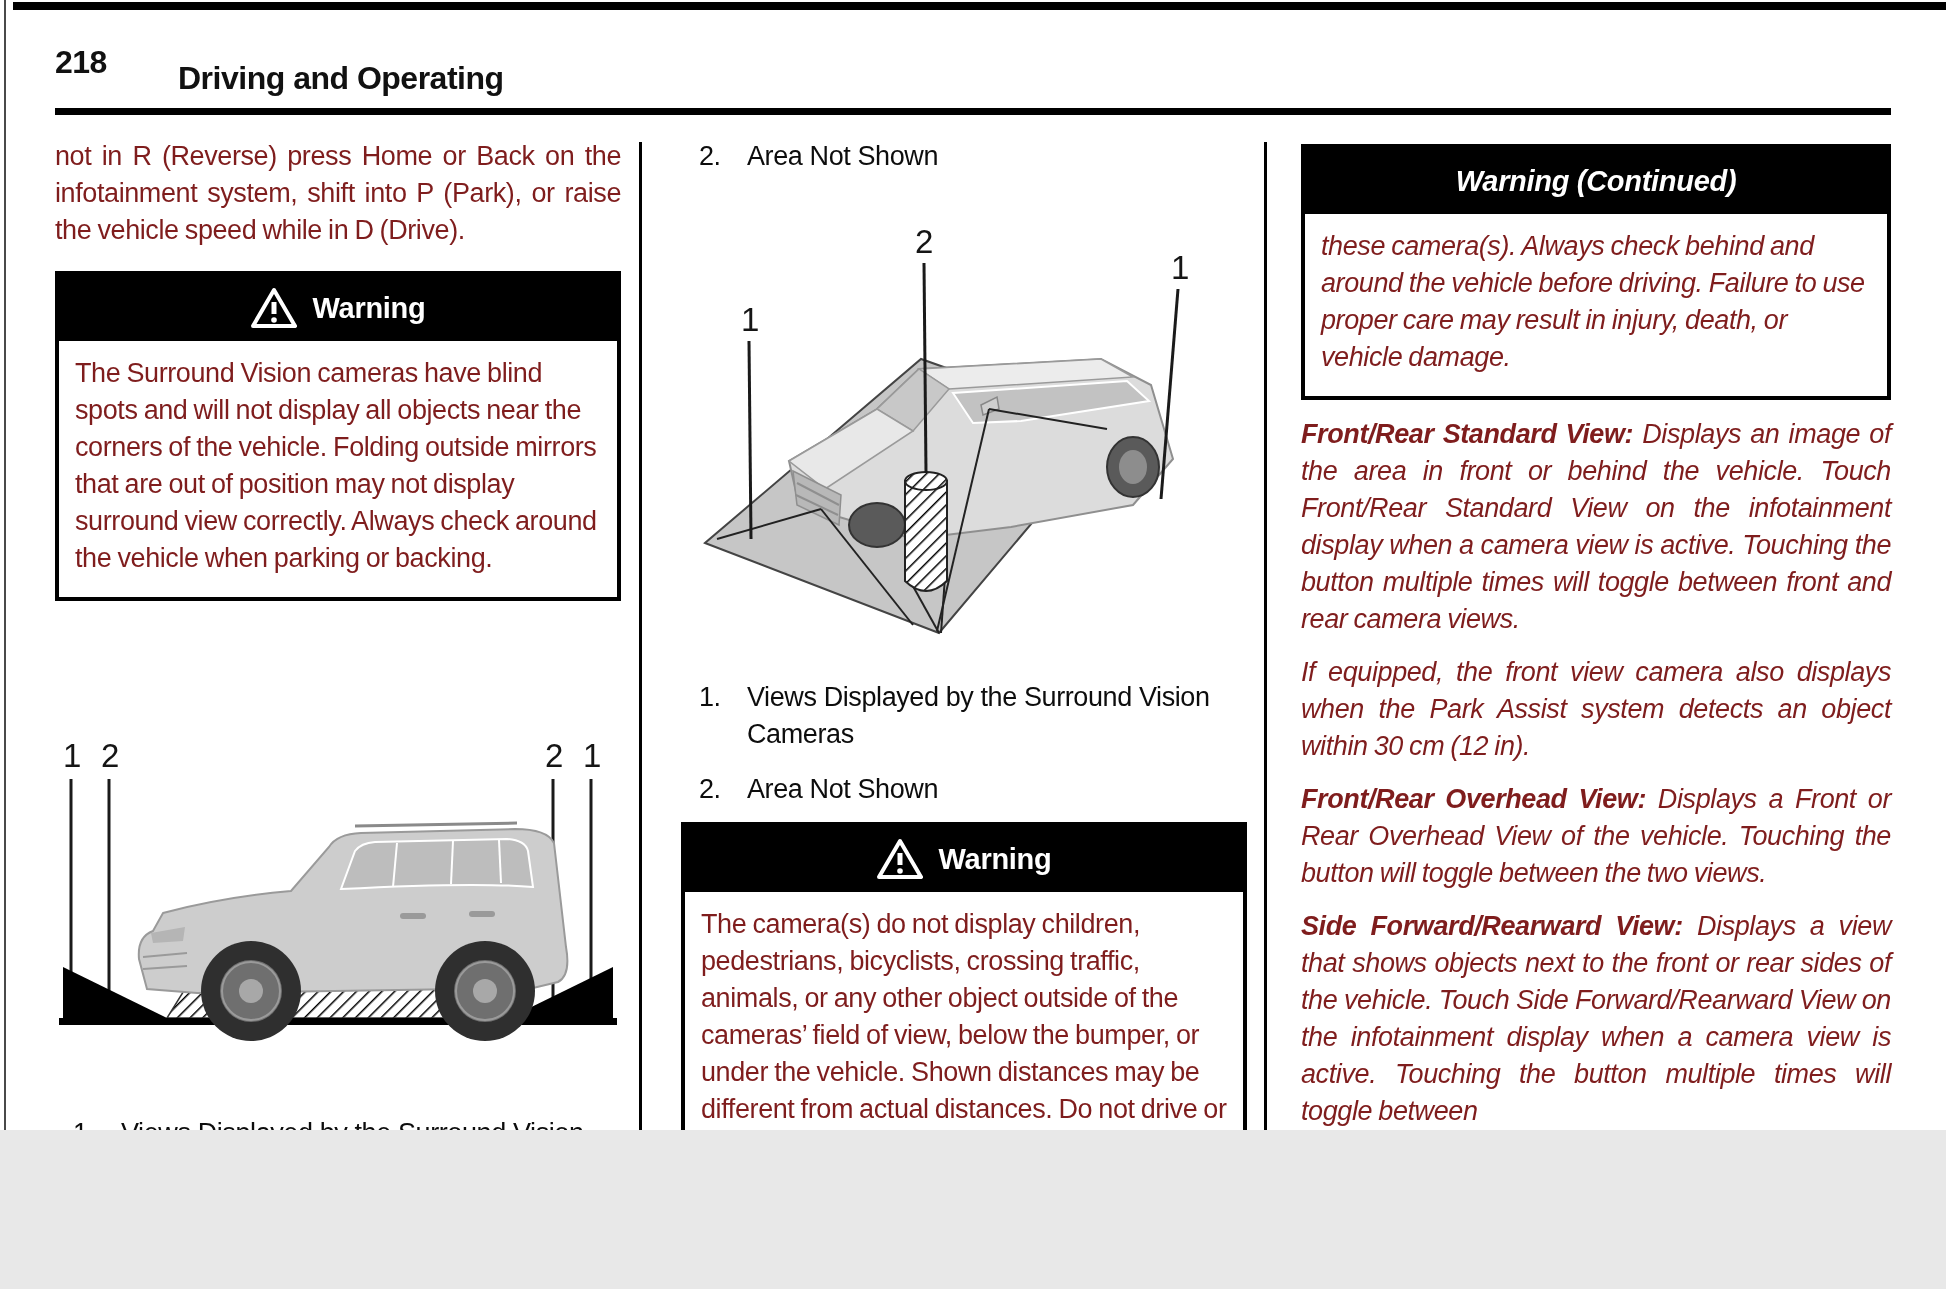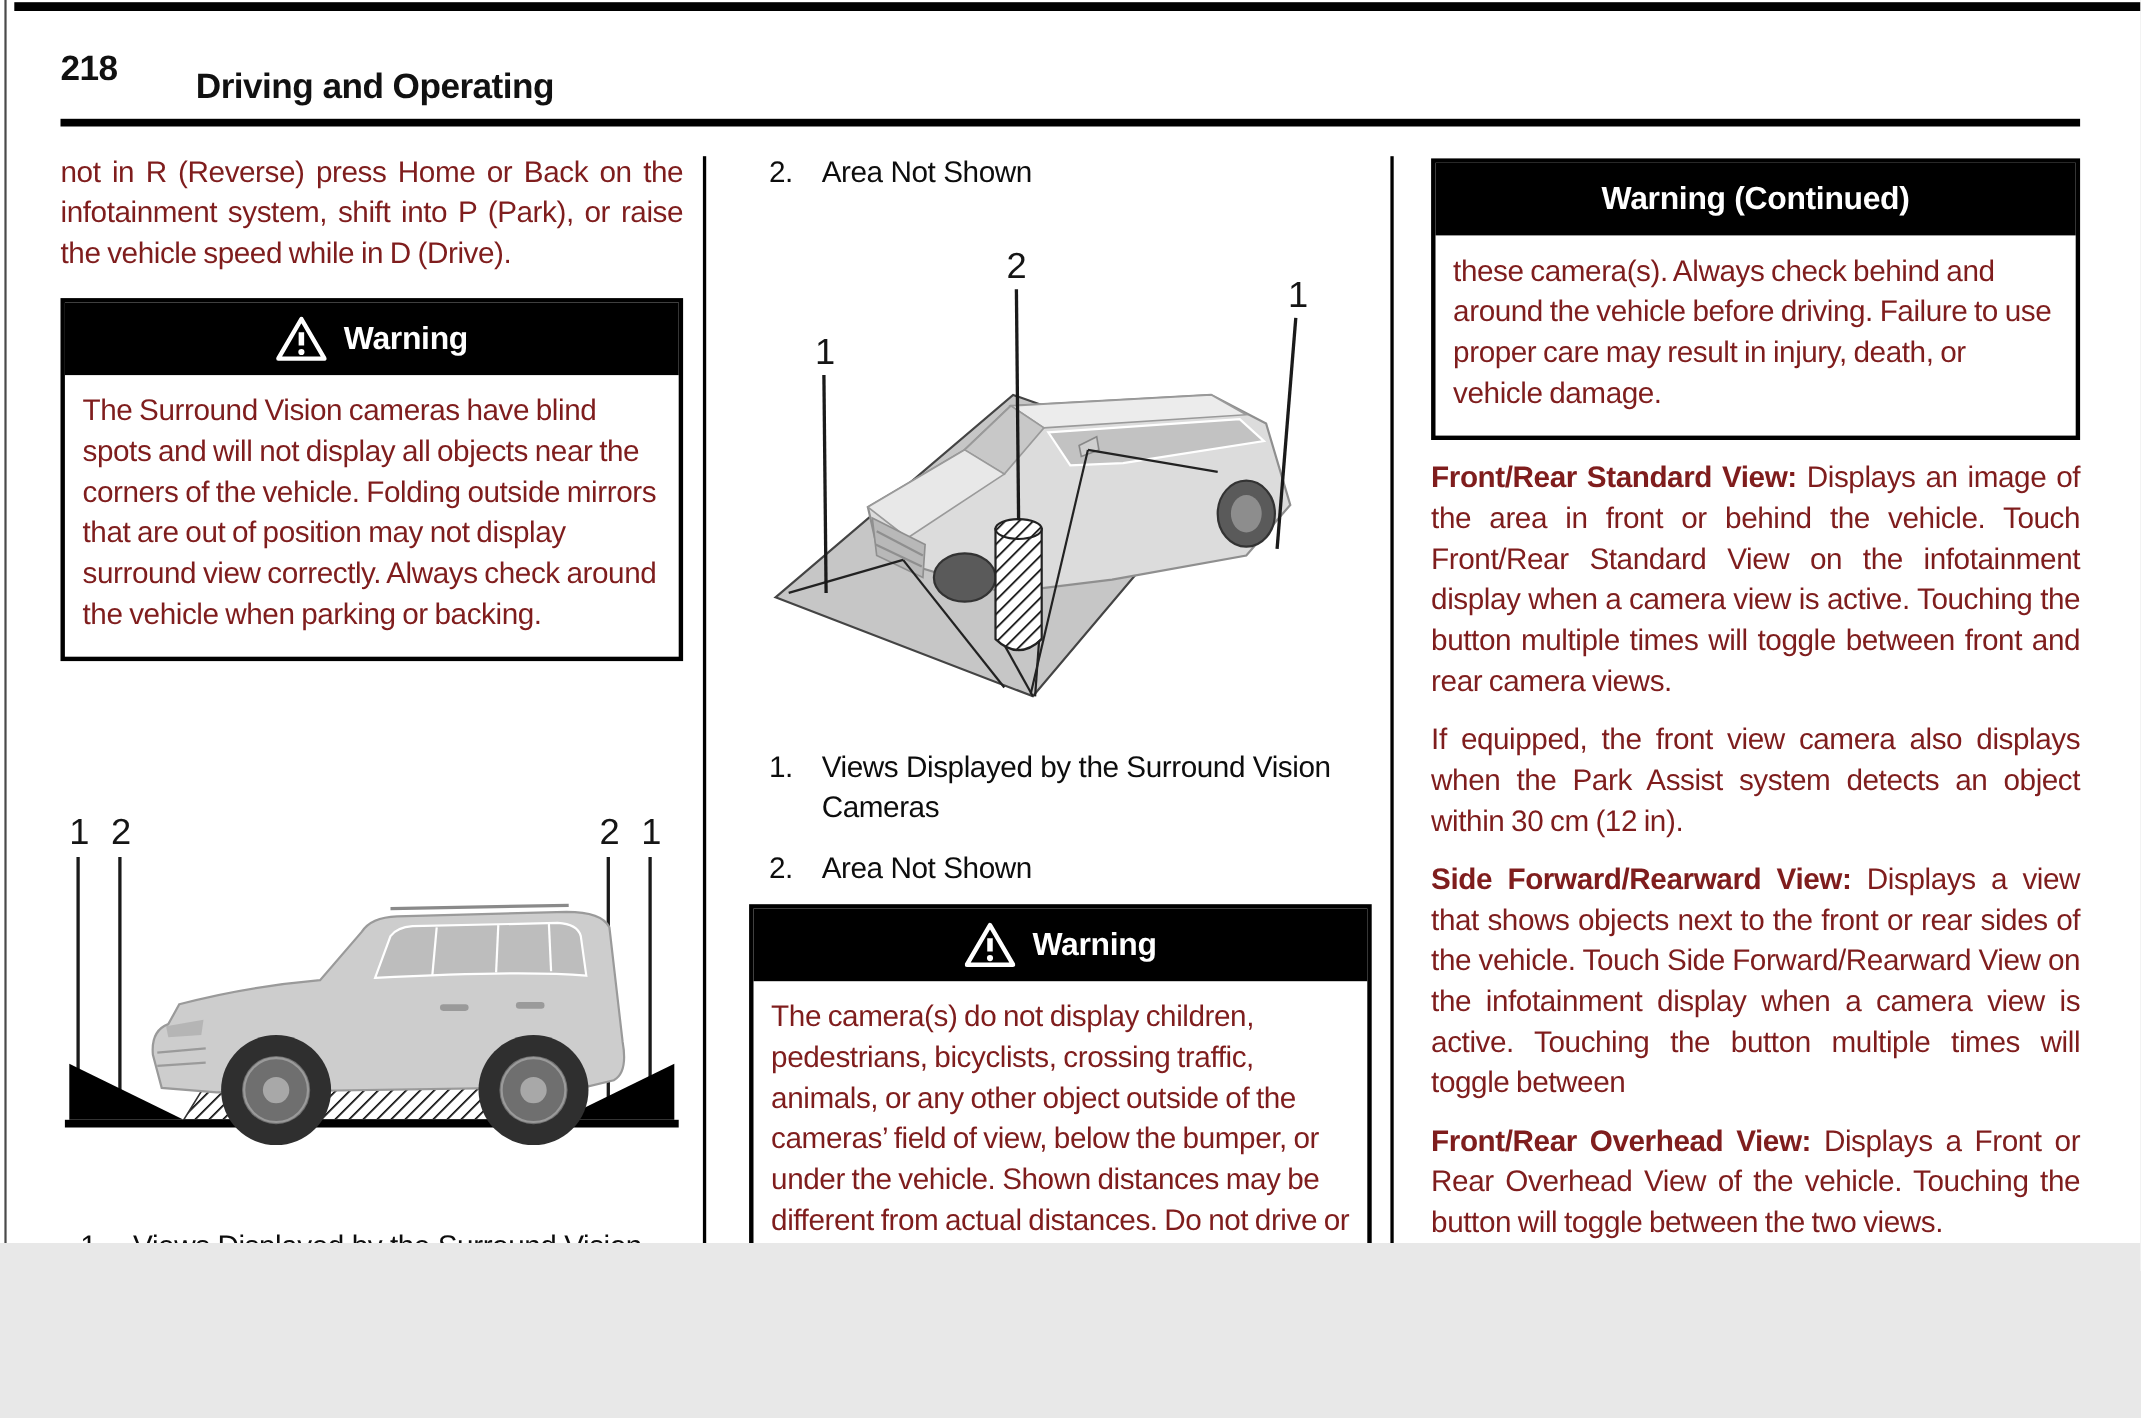--- a/index.html
+++ b/index.html
@@ -15,21 +15,21 @@
   .hdr .chapter{position:absolute;left:123px;top:16px;font-size:32px;font-weight:bold;letter-spacing:-0.5px;}
   .rule{position:absolute;left:55px;top:108px;width:1836px;height:7px;background:#000;}
 
   .divider{position:absolute;top:142px;width:3px;height:1102px;background:#000;}
   .d1{left:639px;}
   .d2{left:1264px;}
 
   .col{position:absolute;top:138px;}
   .col1{left:55px;width:566px;}
   .col2{left:681px;width:566px;}
-  .col3{left:1301px;width:590px;}
+  .col3{left:1301px;width:590px;font-style:italic;}
 
   .body-text{
     font-size:27px;line-height:37px;letter-spacing:-0.4px;word-spacing:-1px;
     margin:0;text-align:justify;color:#7f1d1d;
   }
   .para{margin-top:16px;}
   .lead{font-weight:bold;}
 
   .warnbox{border:4px solid #000;background:#fff;}
   .warnhead{
@@ -231,19 +231,19 @@
     </div>
 
 
     <p class="body-text para">
       <b class="lead">Front/Rear Standard View:</b><span> Displays an image of the area in front or behind the vehicle. Touch Front/Rear Standard View on the infotainment display when a camera view is active. Touching the button multiple times will toggle between front and rear camera views.</span>
     </p>
     <p class="body-text para">
       <b class="lead"></b><span>If equipped, the front view camera also displays when the Park Assist system detects an object within 30 cm (12 in).</span>
     </p>
     <p class="body-text para">
+      <b class="lead">Front/Rear Overhead View:</b><span> Displays a Front or Rear Overhead View of the vehicle. Touching the button will toggle between the two views.</span>
+    </p>
+    <p class="body-text para">
       <b class="lead">Side Forward/Rearward View:</b><span> Displays a view that shows objects next to the front or rear sides of the vehicle. Touch Side Forward/Rearward View on the infotainment display when a camera view is active. Touching the button multiple times will toggle between</span>
-    </p>
-    <p class="body-text para">
-      <b class="lead">Front/Rear Overhead View:</b><span> Displays a Front or Rear Overhead View of the vehicle. Touching the button will toggle between the two views.</span>
     </p>
   </section>
 </div>
 
 </body></html>

